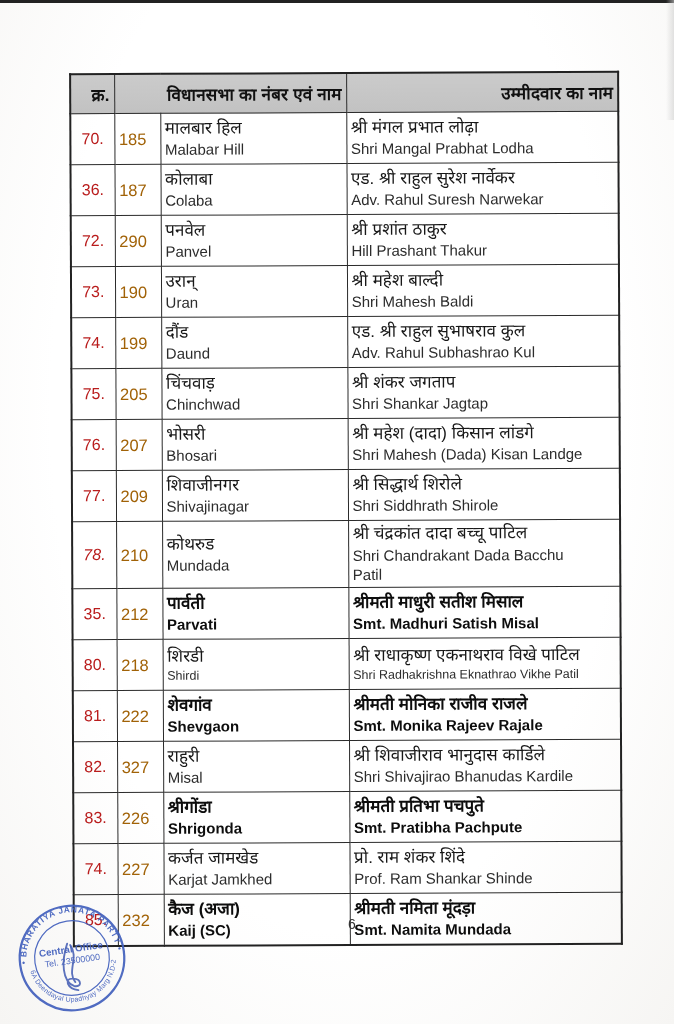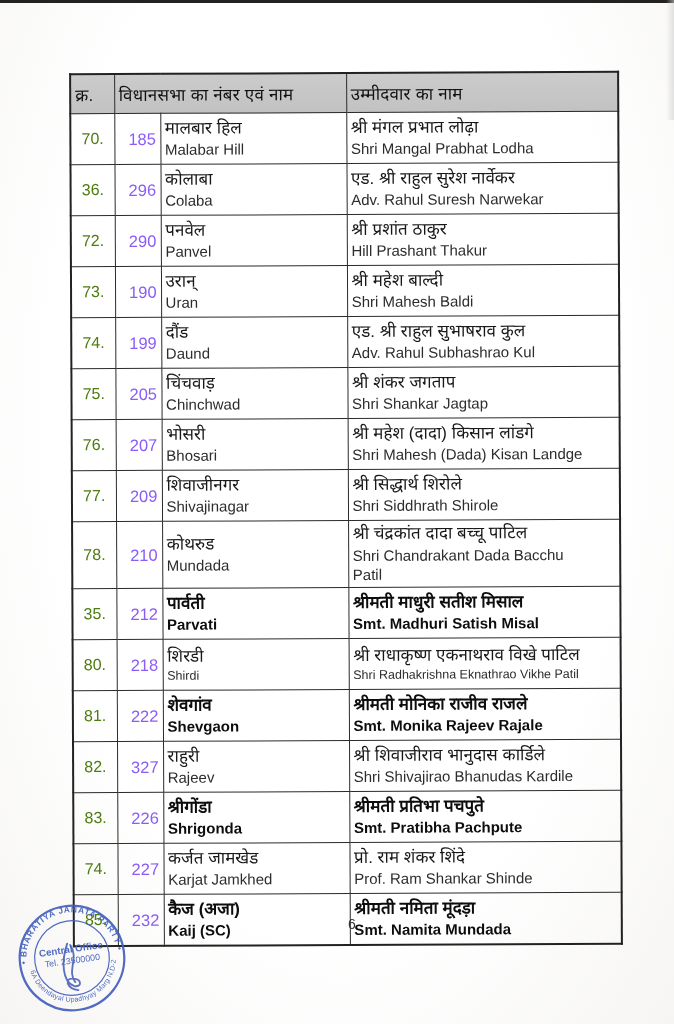--- a/index.html
+++ b/index.html
@@ -29,38 +29,38 @@
     table-layout:fixed;
   }
   table.candidate-table td,table.candidate-table th{
     border:1.6px solid #2b2b2b;
     vertical-align:middle;
     padding:2px 4px;
   }
   table.candidate-table{border:2.4px solid #222;}
   thead th{
     background:linear-gradient(#cbcbcb,#c2c2c2);
-    font-size:17px;font-weight:normal;color:#111;
-    height:34px;text-align:left;
+    font-size:17px;font-weight:bold;color:#111;
+    height:34px;text-align:right;
     letter-spacing:.2px;
   }
   col.c-serial{width:44px;}
   col.c-num{width:46px;}
   col.c-name{width:186px;}
   col.c-cand{width:272px;}
   td.cell-serial{
-    text-align:center;font-size:16px;color:#4d7c0f;height:46px;
-  }
-  td.cell-num{text-align:right;font-size:16.5px;color:#8b5cf6;}
+    text-align:center;font-size:16px;color:#b91c1c;height:46px;
+  }
+  td.cell-num{text-align:left;font-size:16.5px;color:#a16207;}
   td.cell-name,td.cell-cand{padding-left:9px;vertical-align:middle;}
   .hi{font-size:17px;color:#181818;line-height:1.3;}
   .en{font-size:15px;color:#2c2c2c;line-height:1.3;}
   tr.bold-row .hi,tr.bold-row .en{font-weight:bold;color:#0d0d0d;}
   tr.small-en .en{font-size:12.5px;}
-  tr.tall-row td.cell-serial{height:62px;}
+  tr.tall-row td.cell-serial{height:62px;font-style:italic;}
   tr.tall-row td.cell-cand .en{max-width:238px;}
   .page-number{
     position:absolute;left:348px;top:916px;
     font-size:14px;color:#333;
   }
   .stamp-wrap{
     position:absolute;left:16px;top:902px;width:112px;height:112px;
     transform:rotate(-8deg);
     opacity:.92;
   }
@@ -94,21 +94,21 @@
       <div class="hi">मालबार हिल</div>
       <div class="en">Malabar Hill</div>
     </td>
     <td class="cell-cand">
       <div class="hi">श्री मंगल प्रभात लोढ़ा</div>
       <div class="en">Shri Mangal Prabhat Lodha</div>
     </td>
   </tr>
         <tr>
     <td class="cell-serial">36.</td>
-    <td class="cell-num">296</td>
+    <td class="cell-num">187</td>
     <td class="cell-name">
       <div class="hi">कोलाबा</div>
       <div class="en">Colaba</div>
     </td>
     <td class="cell-cand">
       <div class="hi">एड. श्री राहुल सुरेश नार्वेकर</div>
       <div class="en">Adv. Rahul Suresh Narwekar</div>
     </td>
   </tr>
         <tr>
@@ -229,21 +229,21 @@
     <td class="cell-cand">
       <div class="hi">श्रीमती मोनिका राजीव राजले</div>
       <div class="en">Smt. Monika Rajeev Rajale</div>
     </td>
   </tr>
         <tr>
     <td class="cell-serial">82.</td>
     <td class="cell-num">327</td>
     <td class="cell-name">
       <div class="hi">राहुरी</div>
-      <div class="en">Rajeev</div>
+      <div class="en">Misal</div>
     </td>
     <td class="cell-cand">
       <div class="hi">श्री शिवाजीराव भानुदास कार्डिले</div>
       <div class="en">Shri Shivajirao Bhanudas Kardile</div>
     </td>
   </tr>
         <tr class="bold-row">
     <td class="cell-serial">83.</td>
     <td class="cell-num">226</td>
     <td class="cell-name">

